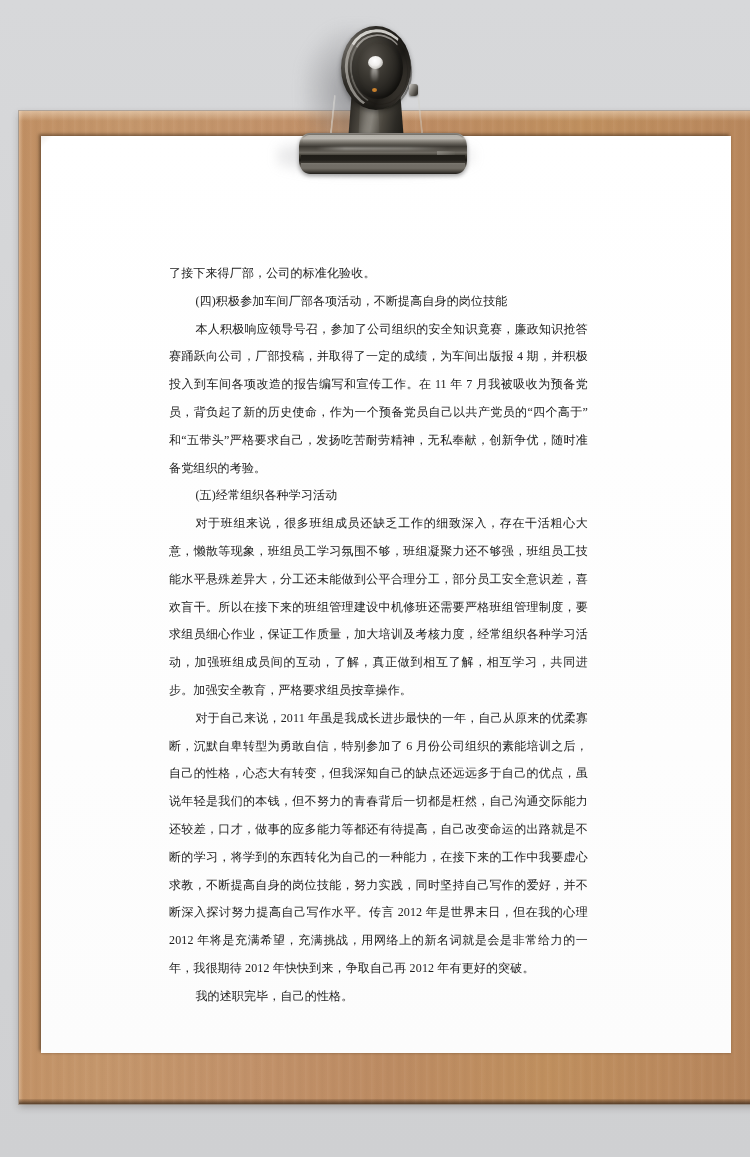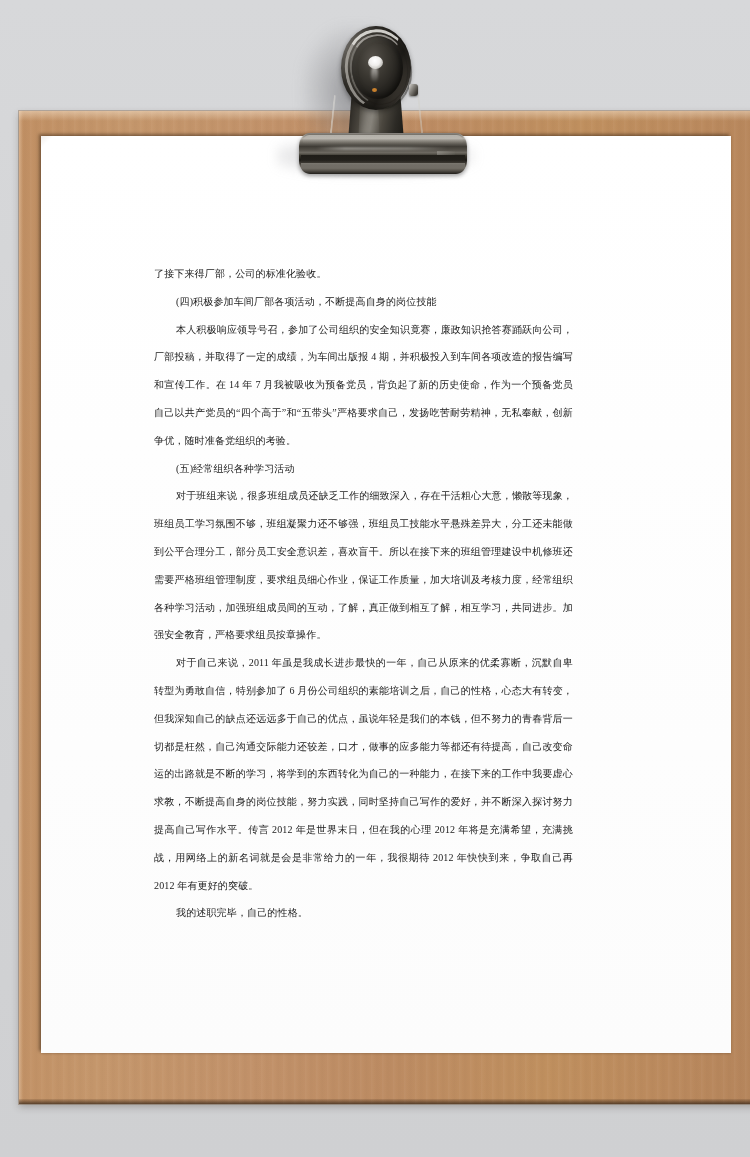--- a/index.html
+++ b/index.html
@@ -92,25 +92,25 @@
     left: 0; top: 0; width: 100%; height: 100%;
     background:
       linear-gradient(135deg, rgba(170,150,130,0.16) 0px, rgba(255,255,255,0) 9px),
       linear-gradient(180deg, rgba(255,255,255,1) 0%, rgba(252,252,252,1) 100%);
     pointer-events: none;
   }
 
   
   #doc {
     position: absolute;
-    left: 113px;   
+    left: 128px;   
     top: 124px;    
     width: 419px;
     color: #1b1b1b;
-    font-size: 10px;
+    font-size: 12px;
     line-height: 27.8px;
     text-align: justify;
     text-justify: inter-ideograph;
     letter-spacing: 0.15px;
   }
   #doc p {
     margin: 0;
     text-align: justify;
     text-justify: inter-ideograph;
   }
@@ -407,21 +407,21 @@
     <div id="board-leftedge"></div>
     <div id="board-bottomedge"></div>
   </div>
 
   <div id="paper">
     <div id="paper-innershade"></div>
 
     <div id="doc">
       <p class="body">了接下来得厂部，公司的标准化验收。</p>
       <p class="heading">(四)积极参加车间厂部各项活动，不断提高自身的岗位技能</p>
-      <p class="indent">本人积极响应领导号召，参加了公司组织的安全知识竟赛，廉政知识抢答赛踊跃向公司，厂部投稿，并取得了一定的成绩，为车间出版报 4 期，并积极投入到车间各项改造的报告编写和宣传工作。在 14 年 7 月我被吸收为预备党员，背负起了新的历史使命，作为一个预备党员自己以共产党员的“四个高于”和“五带头”严格要求自己，发扬吃苦耐劳精神，无私奉献，创新争优，随时准备党组织的考验。</p>
+      <p class="indent">本人积极响应领导号召，参加了公司组织的安全知识竟赛，廉政知识抢答赛踊跃向公司，厂部投稿，并取得了一定的成绩，为车间出版报 4 期，并积极投入到车间各项改造的报告编写和宣传工作。在 11 年 7 月我被吸收为预备党员，背负起了新的历史使命，作为一个预备党员自己以共产党员的“四个高于”和“五带头”严格要求自己，发扬吃苦耐劳精神，无私奉献，创新争优，随时准备党组织的考验。</p>
       <p class="heading">(五)经常组织各种学习活动</p>
       <p class="indent">对于班组来说，很多班组成员还缺乏工作的细致深入，存在干活粗心大意，懒散等现象，班组员工学习氛围不够，班组凝聚力还不够强，班组员工技能水平悬殊差异大，分工还未能做到公平合理分工，部分员工安全意识差，喜欢盲干。所以在接下来的班组管理建设中机修班还需要严格班组管理制度，要求组员细心作业，保证工作质量，加大培训及考核力度，经常组织各种学习活动，加强班组成员间的互动，了解，真正做到相互了解，相互学习，共同进步。加强安全教育，严格要求组员按章操作。</p>
       <p class="indent">对于自己来说，2011 年虽是我成长进步最快的一年，自己从原来的优柔寡断，沉默自卑转型为勇敢自信，特别参加了 6 月份公司组织的素能培训之后，自己的性格，心态大有转变，但我深知自己的缺点还远远多于自己的优点，虽说年轻是我们的本钱，但不努力的青春背后一切都是枉然，自己沟通交际能力还较差，口才，做事的应多能力等都还有待提高，自己改变命运的出路就是不断的学习，将学到的东西转化为自己的一种能力，在接下来的工作中我要虚心求教，不断提高自身的岗位技能，努力实践，同时坚持自己写作的爱好，并不断深入探讨努力提高自己写作水平。传言 2012 年是世界末日，但在我的心理 2012 年将是充满希望，充满挑战，用网络上的新名词就是会是非常给力的一年，我很期待 2012 年快快到来，争取自己再 2012 年有更好的突破。</p>
       <p class="indent">我的述职完毕，自己的性格。</p>
     </div>
   </div>
 
   <div id="clip">
     <div class="clip-wall-shadow"></div>
 

